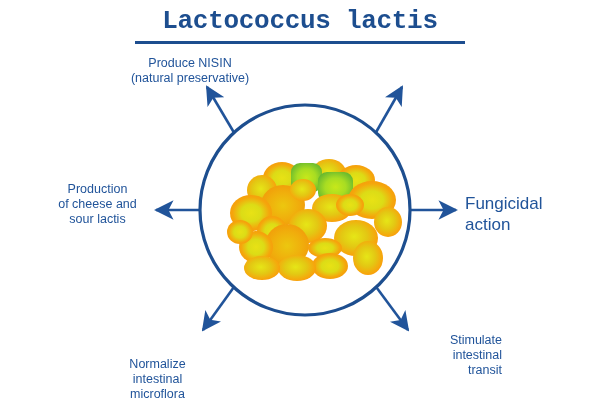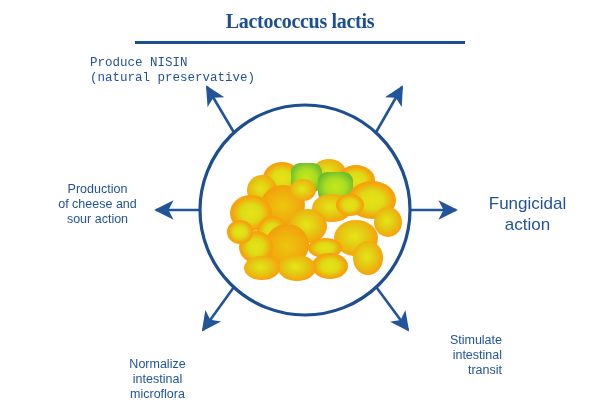--- a/index.html
+++ b/index.html
@@ -18,22 +18,22 @@
 
   
   #title-block {
     position: absolute;
     left: 0;
     top: 6px;
     width: 600px;
     text-align: center;
   }
   #title-text {
-    font-family: Liberation Serif, serif;
-    font-size: 20px;
+    font-family: Liberation Mono, monospace;
+    font-size: 26px;
     font-weight: bold;
     letter-spacing: -0.3px;
     color: #1d4e8f;
     line-height: 30px;
   }
   #title-rule {
     position: absolute;
     left: 135px;
     top: 41px;
     width: 330px;
@@ -61,40 +61,39 @@
     white-space: pre-line;
   }
   .label.big {
     font-size: 17px;
     line-height: 21px;
   }
   #label-nisin {
     left: 90px;
     top: 56px;
     width: 200px;
-    text-align: left;
-    font-family: Liberation Mono, monospace;
+    text-align: center;
   }
   #label-food {
     left: 350px;
     top: 56px;
     width: 150px;
     text-align: center;
   }
   #label-cheese {
     left: 35px;
     top: 182px;
     width: 125px;
     text-align: center;
   }
   #label-fungicidal {
     left: 465px;
     top: 193px;
     width: 125px;
-    text-align: center;
+    text-align: left;
   }
   #label-microflora {
     left: 95px;
     top: 333px;
     width: 125px;
     text-align: center;
     margin-top: 24px;
   }
   #label-transit {
     left: 377px;
@@ -184,21 +183,21 @@
       <ellipse cx="262" cy="268" rx="18" ry="12" fill="url(#gOrange2)"></ellipse>
     </g>
   </svg>
 
   <div class="label" id="label-nisin">Produce NISIN
 (natural preservative)</div>
 
 
   <div class="label" id="label-cheese">Production
 of cheese and
-sour action</div>
+sour lactis</div>
 
   <div class="label big" id="label-fungicidal">Fungicidal
 action</div>
 
   <div class="label" id="label-microflora">Normalize
 intestinal
 microflora</div>
 
   <div class="label" id="label-transit">Stimulate
 intestinal

